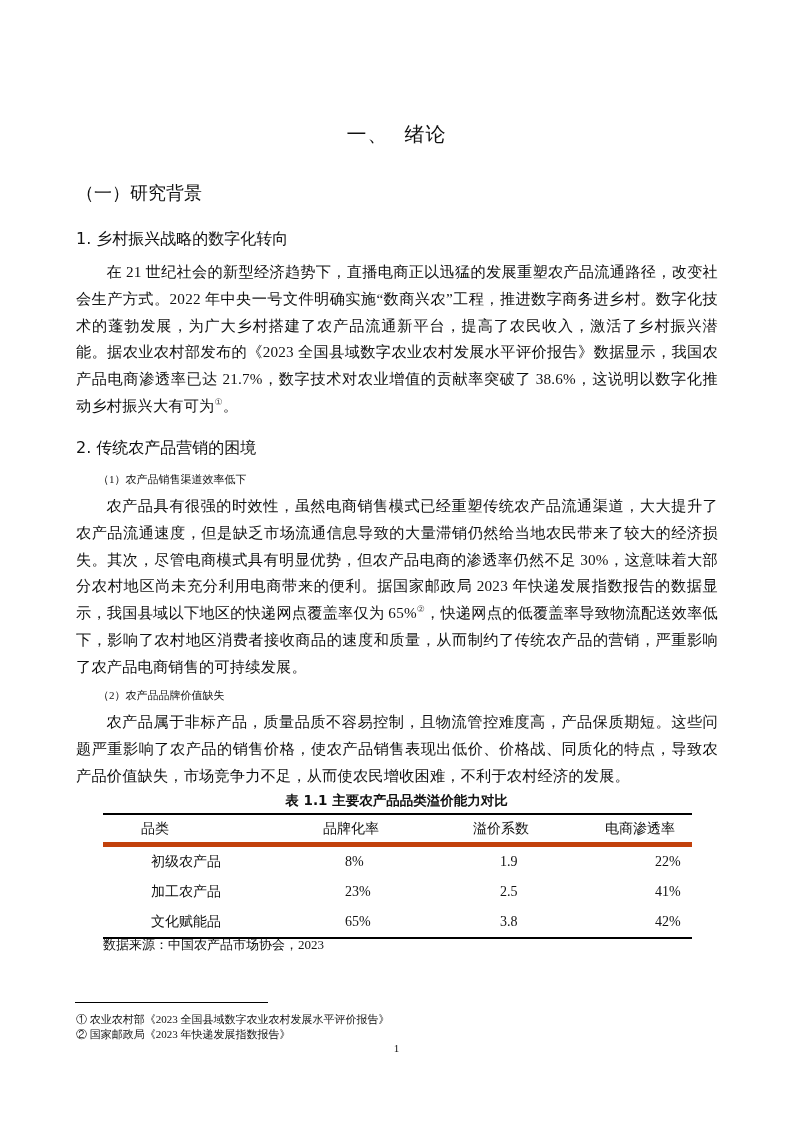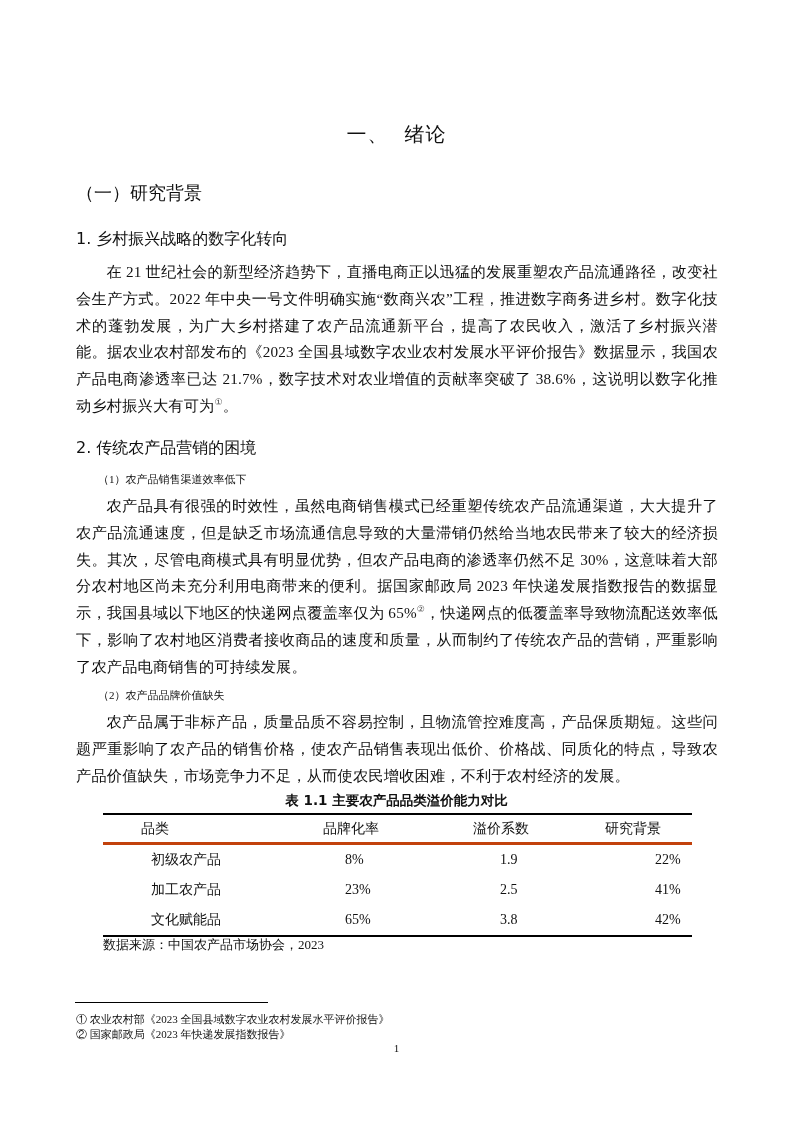--- a/index.html
+++ b/index.html
@@ -84,21 +84,21 @@
       line-height: 20px;
     }
     .tbl {
       position: absolute;
       left: 103px;
       top: 813px;
       width: 589px;
       border-collapse: collapse;
       font-size: 14px;
     }
-    .tbl thead tr { border-top: 2px solid #000; border-bottom: 3px solid #c2410c; }
+    .tbl thead tr { border-top: 2px solid #000; border-bottom: 5px solid #c2410c; }
     .tbl tbody tr:last-child { border-bottom: 2px solid #000; }
     .tbl th {
       font-weight: normal;
       height: 27px;
       padding: 0;
       text-align: left;
     }
     .tbl td {
       height: 30px;
       padding: 0;
@@ -171,21 +171,21 @@
   <div class="para" style="top:709px;">农产品属于非标产品，质量品质不容易控制，且物流管控难度高，产品保质期短。这些问题严重影响了农产品的销售价格，使农产品销售表现出低价、价格战、同质化的特点，导致农产品价值缺失，市场竞争力不足，从而使农民增收困难，不利于农村经济的发展。</div>
 
   <div class="caption">表 1.1  主要农产品品类溢价能力对比</div>
 
   <table class="tbl">
     <thead>
       <tr>
         <th class="c0">品类</th>
         <th class="c1">品牌化率</th>
         <th class="c2">溢价系数</th>
-        <th class="c3">研究背景</th>
+        <th class="c3">电商渗透率</th>
       </tr>
     </thead>
     <tbody>
       <tr>
         <td class="c0">初级农产品</td>
         <td class="c1">8%</td>
         <td class="c2">1.9</td>
         <td class="c3">22%</td>
       </tr>
       <tr>

